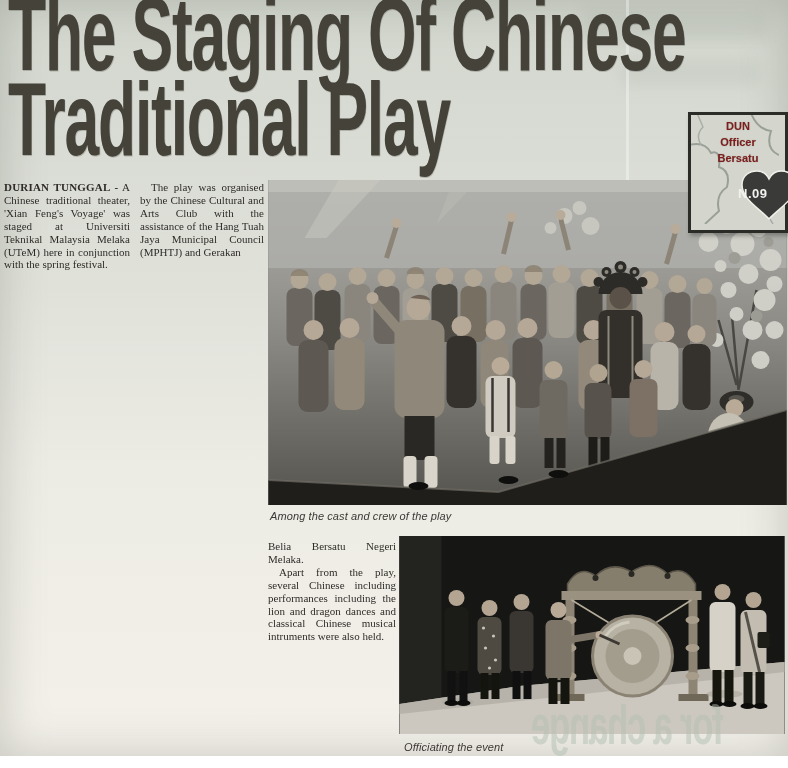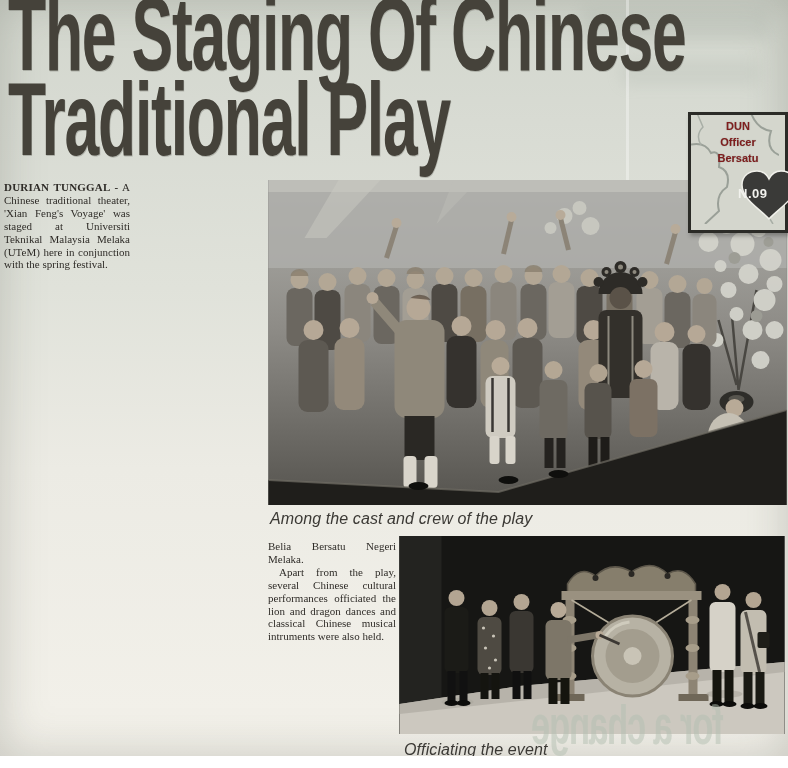--- a/index.html
+++ b/index.html
@@ -67,21 +67,21 @@
   #col1{left:4px;}
   #col2{left:140px;width:124px;}
   #col3{left:268px;top:540px;width:128px;}
   
   .photo{position:absolute;overflow:hidden;background:#8f8e8a;}
   #photo1{left:268px;top:180px;width:519px;height:325px;}
   #photo2{left:399px;top:536px;width:386px;height:198px;z-index:2;}
   .caption{
     position:absolute;
     font-family:"Liberation Sans", sans-serif;font-style:italic;
-    font-size:16px;color:#3b3935;letter-spacing:.1px;
+    font-size:11px;color:#3b3935;letter-spacing:.1px;
   }
   #cap1{left:270px;top:510px;}
   #cap2{left:404px;top:741px;}
   .seam{position:absolute;left:626px;top:0;width:3px;height:180px;background:rgba(255,255,255,.35);}
 </style>
 </head>
 <body>
 
 <div id="scan">
 
@@ -112,25 +112,26 @@
       </svg>
       <div class="heart-label">N.09</div>
     </div>
   </div>
 
   <div id="col1" class="col">
     <p><span class="lead">DURIAN TUNGGAL -</span> <span>A Chinese traditional theater, 'Xian Feng's Voyage' was staged at Universiti Teknikal Malaysia Melaka (UTeM) here in conjunction with the spring festival.</span></p>
   </div>
 
   <div id="col2" class="col">
+    <p class="ind">The play was organised by the Chinese Cultural and Arts Club with the assistance of the Hang Tuah Jaya Municipal Council (MPHTJ) and Gerakan</p>
   </div>
 
   <div id="col3" class="col">
     <p>Belia Bersatu Negeri Melaka.</p>
-    <p class="ind">Apart from the play, several Chinese cultural performances officiated the lion and dragon dances and classical Chinese musical intruments were also held.</p>
+    <p class="ind">Apart from the play, several Chinese including performances including the lion and dragon dances and classical Chinese musical intruments were also held.</p>
   </div>
 
   <div id="photo1" class="photo">
     <svg width="519" height="325" viewBox="0 0 518 325">
       <defs>
         <linearGradient id="pbg" x1="0" y1="0" x2="0" y2="1">
           <stop offset="0" stop-color="#b0b0ab"></stop>
             <stop offset=".45" stop-color="#8e8c87"></stop>
             <stop offset="1" stop-color="#55534e"></stop>
         </linearGradient>

